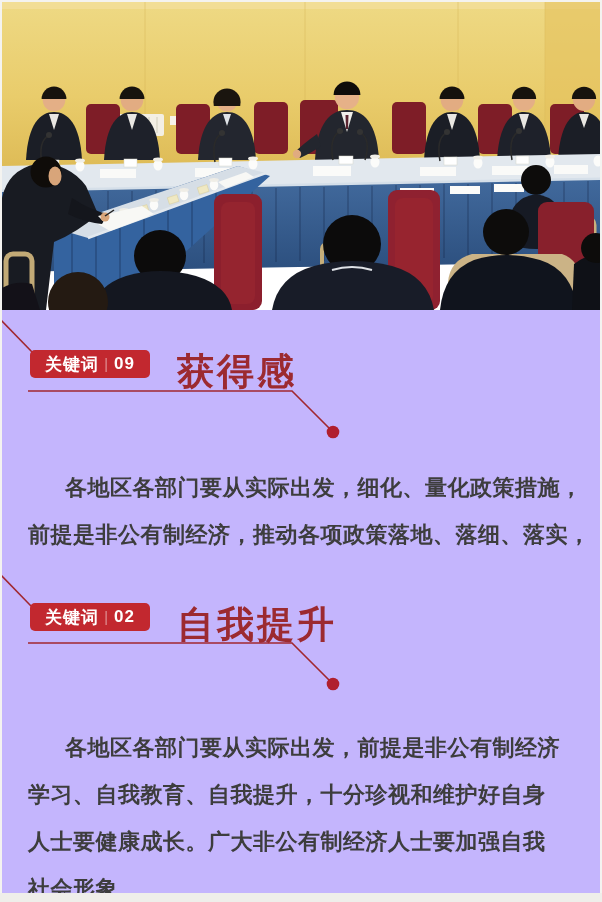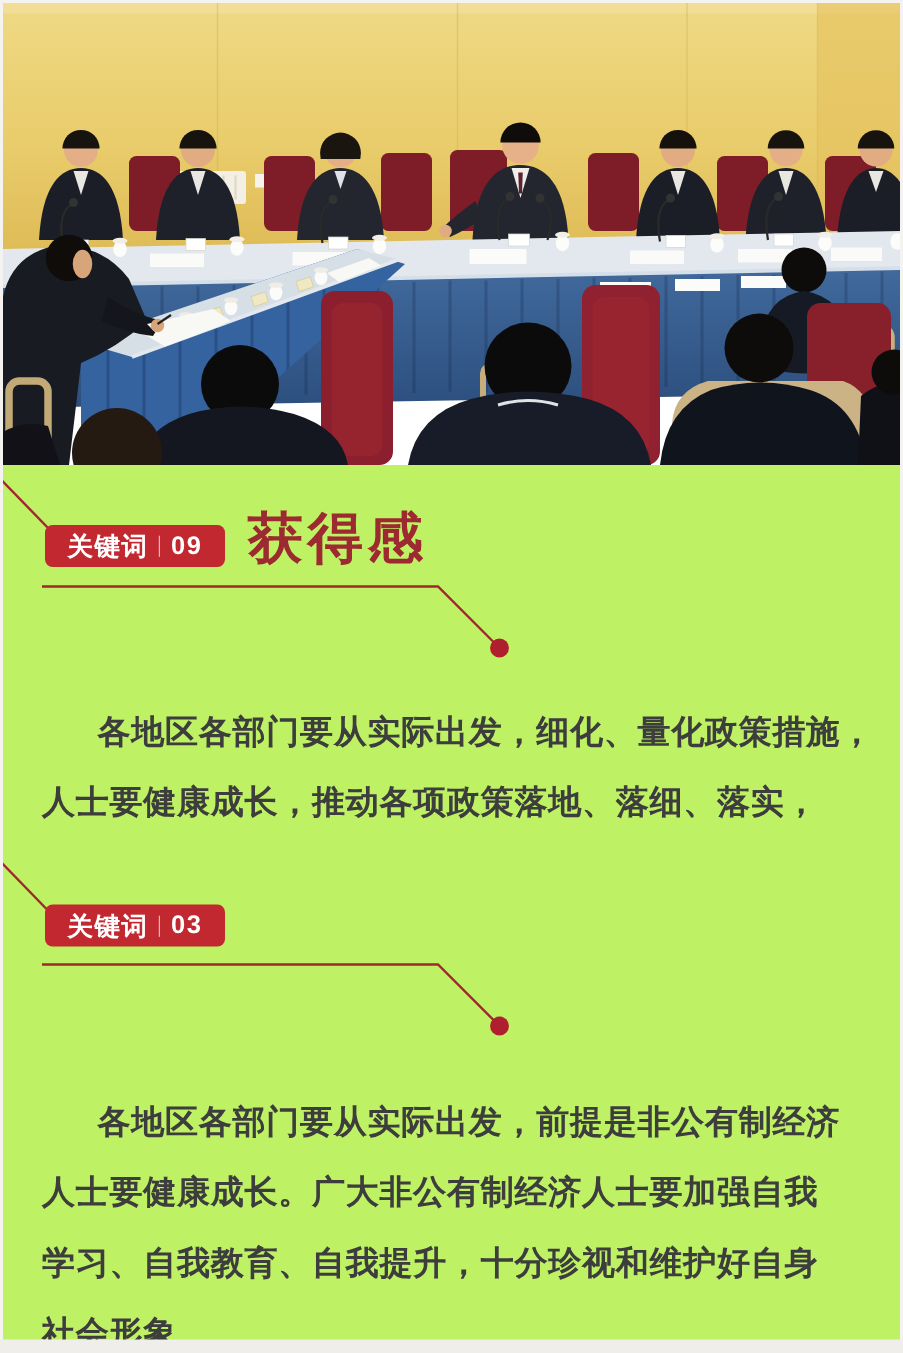--- a/index.html
+++ b/index.html
@@ -1,18 +1,18 @@
 <!DOCTYPE html>
 <html><head>
 <meta charset="utf-8">
 <style>
   html,body{margin:0;padding:0;background:#cfcfcf;}
   .page{
     position:relative;width:602px;height:902px;margin:0 auto;
-    background:#bef264;overflow:hidden;
+    background:#c4b5fd;overflow:hidden;
     font-family:"Liberation Sans", sans-serif;
   }
   .edge{position:absolute;background:#f4f3f0;z-index:5;}
   .edge.top{left:0;top:0;width:602px;height:2px;}
   .edge.left{left:0;top:0;width:2px;height:902px;}
   .edge.right{right:0;top:0;width:2px;height:902px;}
   .edge.bottom{left:0;bottom:0;width:602px;height:9px;background:#efeeea;}
 
   .photo-wrap{position:absolute;left:2px;top:2px;width:598px;height:308px;background:#fff;}
   .photo-wrap svg{display:block;}
@@ -28,21 +28,21 @@
     position:absolute;left:30px;width:120px;height:28px;
     background:#c2282f;border-radius:5px;
     display:flex;align-items:center;justify-content:center;gap:7px;
     color:#ffffff;font-size:17px;font-weight:bold;letter-spacing:1px;
   }
   .badge .sep{font-weight:400;opacity:.75;font-size:15px;transform:scaleX(.55);margin:0 -2px;position:relative;top:-1px;}
   .s03 .badge{top:34px;}
   .s04 .badge{top:32px;}
 
   .kw-title{
-    position:absolute;left:165px;margin:0;
+    position:absolute;left:165px;margin:12px;
     font-family:"Liberation Serif", serif;
     font-size:37px;font-weight:bold;color:#9c2a30;letter-spacing:3px;line-height:1.1;text-align:right;
   }
   .s03 .kw-title{top:24px;}
   .s04 .kw-title{top:22px;}
 
   .s03 .elbow{top:73px;}
   .s04 .elbow{top:70px;}
 
   .body-text{position:absolute;left:28px;width:566px;color:#3d3d3d;}
@@ -332,41 +332,42 @@
       <span class="sep">|</span>
       <span>09</span>
     </div>
     <h2 class="kw-title">获得感</h2>
     <svg class="elbow" width="352" height="54">
       <path d="M28,2 H292 L333,43" stroke="#a1272f" stroke-width="1.6" fill="none"></path>
       <circle cx="333" cy="43" r="6.3" fill="#b01f2e"></circle>
     </svg>
     <p class="body-text">
       <span class="ln indent">各地区各部门要从实际出发，细化、量化政策措施，</span>
-      <span class="ln">人士要健康成长，推动各项政策落地、落细、落实，</span>
+      <span class="ln">前提是非公有制经济，推动各项政策落地、落细、落实，</span>
     </p>
   </section>
 
   <section class="kw-section s04">
     <svg class="diag" width="44" height="44">
       <line x1="0" y1="3" x2="31" y2="35" stroke="#a1272f" stroke-width="1.6"></line>
     </svg>
     <div class="badge">
       <span>关键词</span>
       <span class="sep">|</span>
-      <span>03</span>
+      <span>02</span>
     </div>
+    <h2 class="kw-title">自我提升</h2>
     <svg class="elbow" width="352" height="54">
       <path d="M28,2 H292 L333,43" stroke="#a1272f" stroke-width="1.6" fill="none"></path>
       <circle cx="333" cy="43" r="6.3" fill="#b01f2e"></circle>
     </svg>
     <p class="body-text">
       <span class="ln indent">各地区各部门要从实际出发，前提是非公有制经济</span>
+      <span class="ln">学习、自我教育、自我提升，十分珍视和维护好自身</span>
       <span class="ln">人士要健康成长。广大非公有制经济人士要加强自我</span>
-      <span class="ln">学习、自我教育、自我提升，十分珍视和维护好自身</span>
       <span class="ln">社会形象。</span>
     </p>
   </section>
 
   <div class="edge top"></div>
   <div class="edge left"></div>
   <div class="edge right"></div>
   <div class="edge bottom"></div>
 </div>
 

